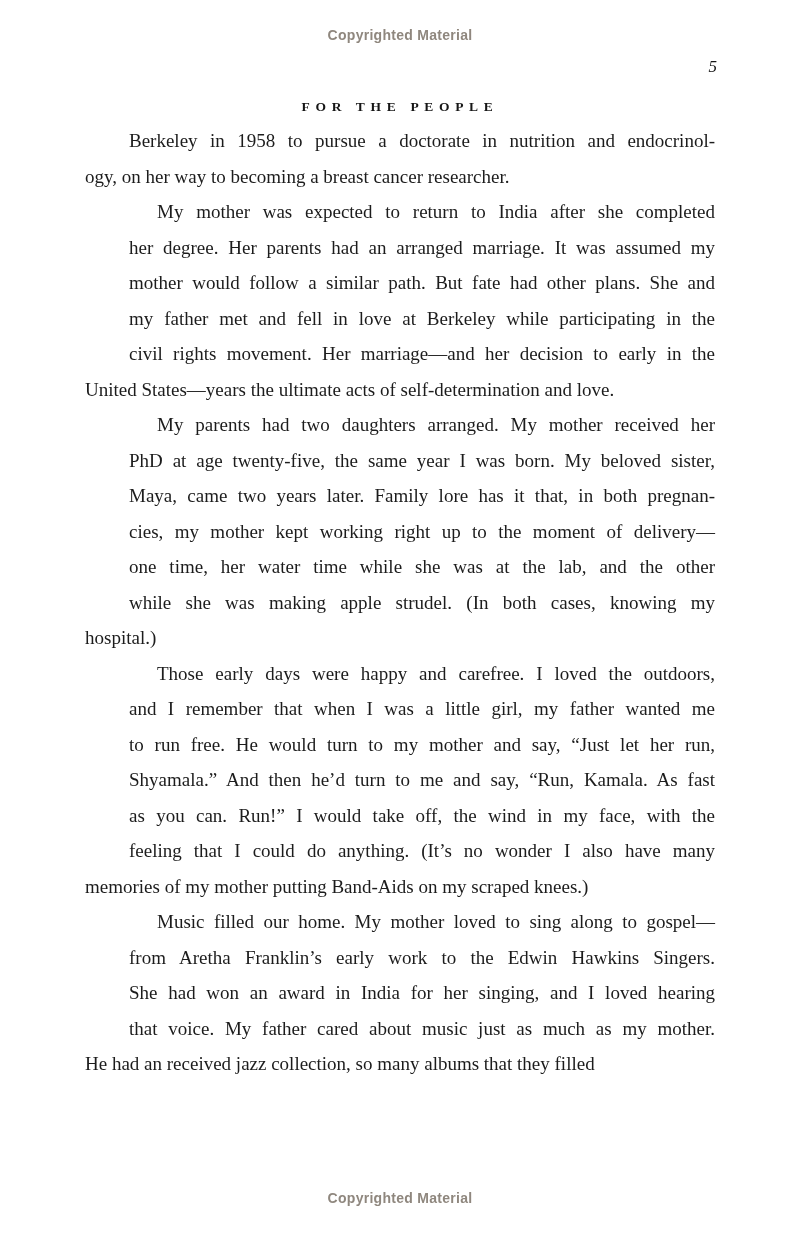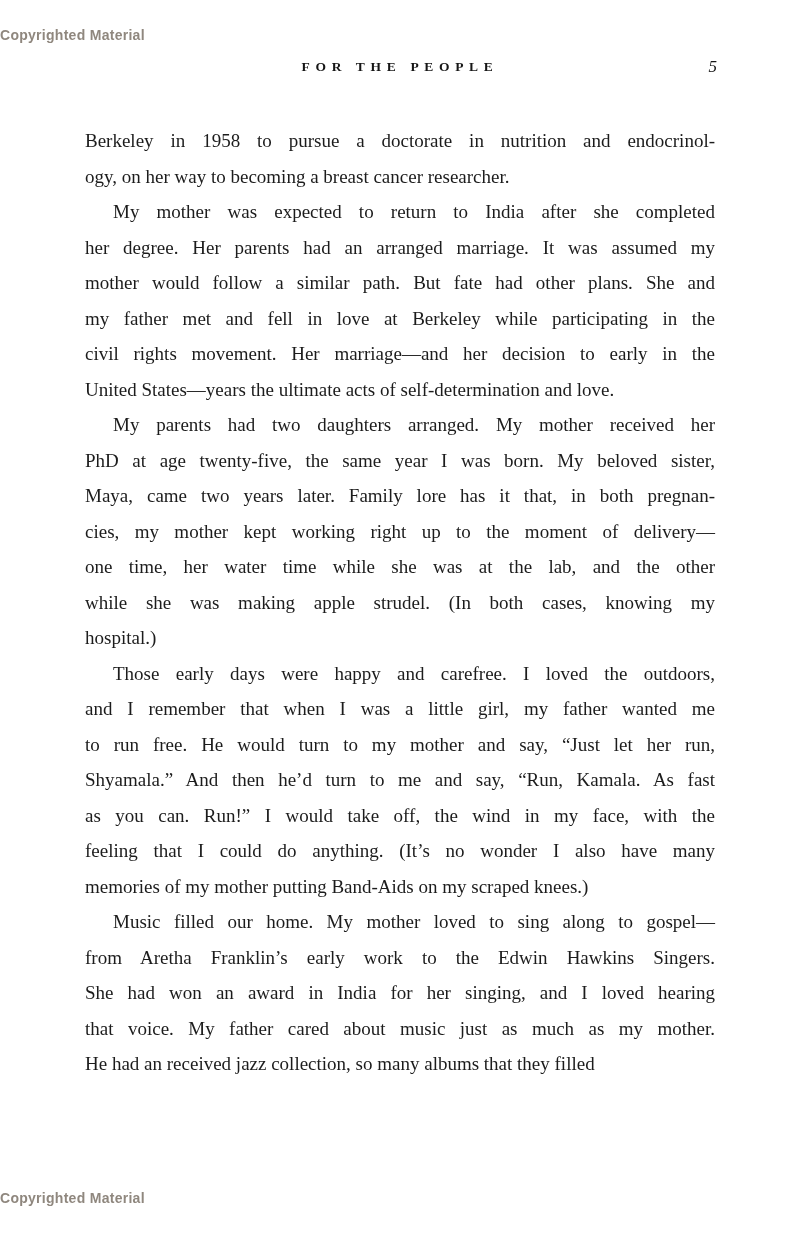--- a/index.html
+++ b/index.html
@@ -10,20 +10,21 @@
   .page {
     position: relative;
     width: 800px;
     height: 1233px;
     background: #ffffff;
     overflow: hidden;
     font-family: "Liberation Serif", "DejaVu Serif", serif;
     color: #1c1c1c;
   }
   .copyright {
+    text-align: center;
     font-family: "Liberation Sans", "DejaVu Sans", sans-serif;
     font-weight: 700;
     font-size: 14px;
     letter-spacing: 0.02em;
     color: #8f877e;
   }
   .copyright.top {
     padding-top: 27px;
   }
   .copyright.bottom {
@@ -41,20 +42,21 @@
   .running-header {
     position: absolute;
     left: 0;
     right: 0;
     text-align: center;
     font-family: "Liberation Serif", "DejaVu Serif", serif;
     font-weight: 700;
     font-size: 13.5px;
     letter-spacing: 0.42em;
     color: #161616;
+    margin-top: 40px;
   }
   .page-number {
     position: absolute;
     right: -2px;
     top: -2px;
     font-style: italic;
     font-size: 17px;
     color: #161616;
   }
   .page-body {
@@ -65,20 +67,21 @@
   }
   .paragraph {
     margin: 0;
   }
   .line {
     text-align: justify;
     text-justify: inter-word;
   }
   .line.just {
     text-align-last: justify;
+    margin-left: 44px;
   }
   .line.first-indent {
     text-indent: 28px;
   }
 </style>
 </head>
 <body>
 
 <div class="page">
 

